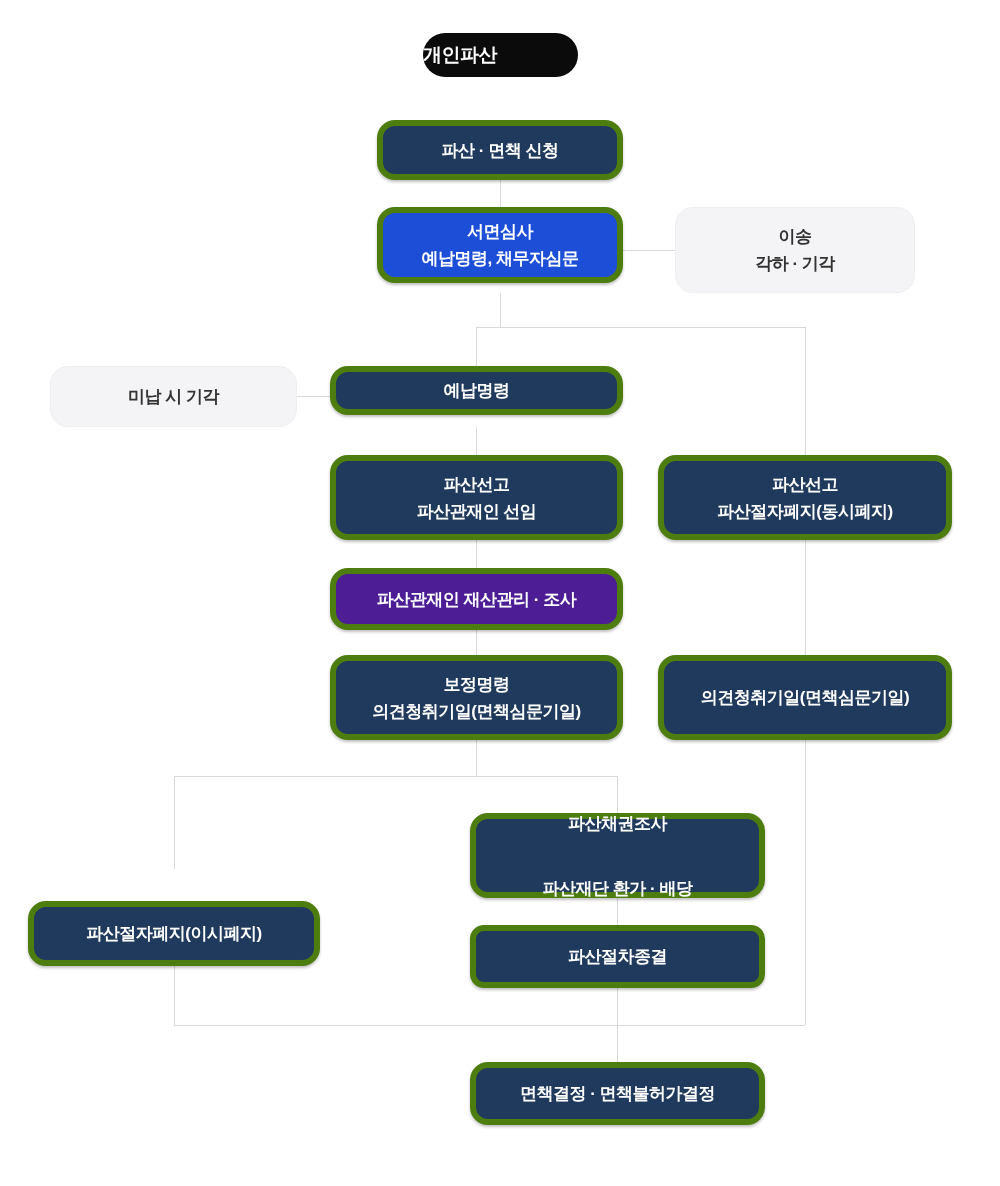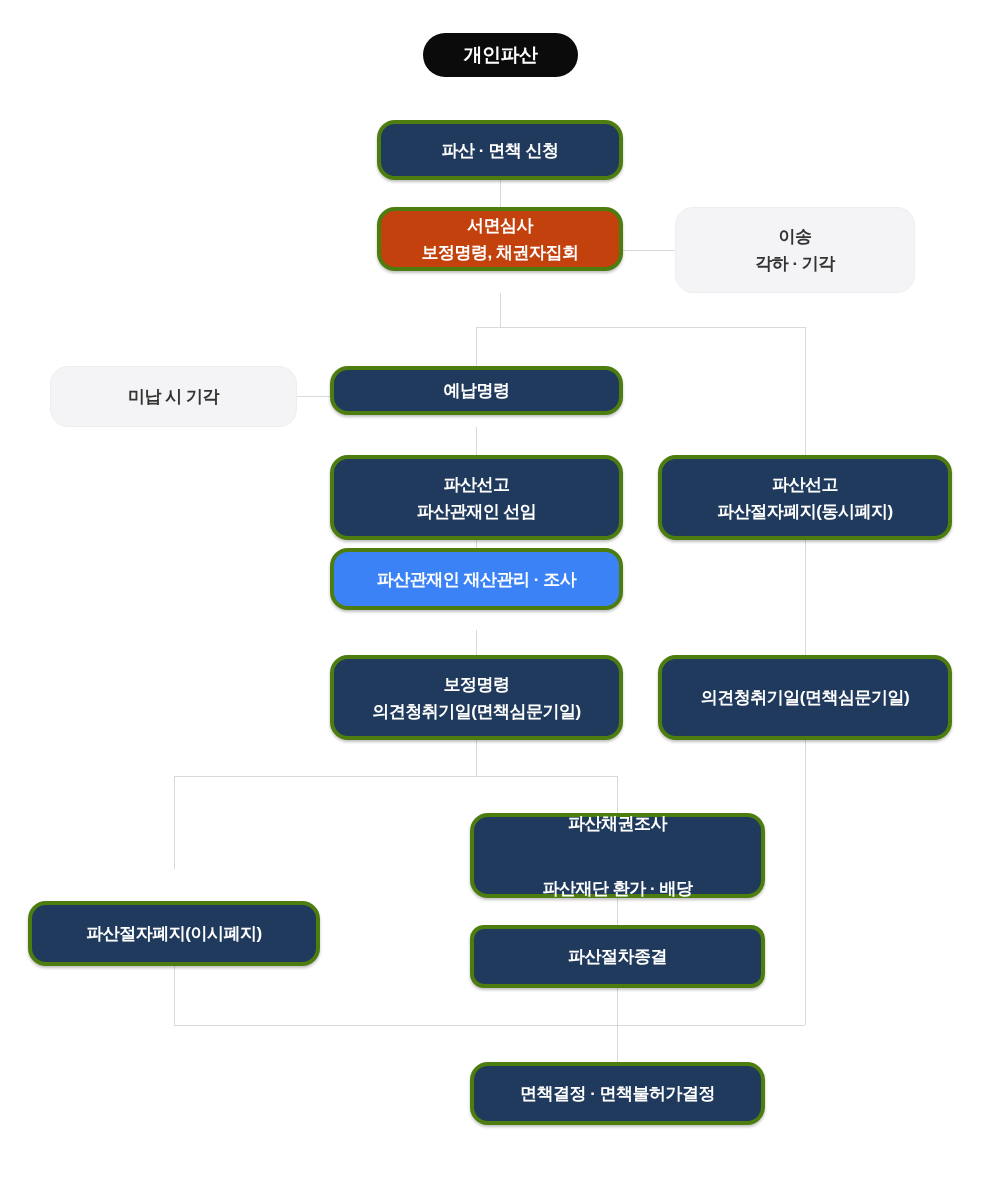--- a/index.html
+++ b/index.html
@@ -18,21 +18,20 @@
   .pill {
     position: absolute;
     left: 423px;
     top: 33px;
     width: 155px;
     height: 44px;
     background: #0b0b0b;
     border-radius: 24px;
     display: flex;
     align-items: center;
-    justify-content: center;
     z-index: 3;
   }
   .pill span {
     color: #ffffff;
     font-size: 19px;
     font-weight: 700;
     letter-spacing: -0.5px;
   }
   .node {
     position: absolute;
@@ -40,21 +39,21 @@
     display: flex;
     flex-direction: column;
     align-items: center;
     justify-content: center;
     z-index: 2;
     box-sizing: border-box;
     text-align: center;
   }
   .node.navy {
     background: #1f3a5c;
-    border: 4px solid #4d7c0f;
+    border: 6px solid #4d7c0f;
     box-shadow: 0 2px 3px rgba(0,0,0,0.25);
   }
   .node.navy .node-line {
     color: #ffffff;
   }
   .node.gray {
     background: #f4f4f6;
     border: 1px solid #eeeef1;
   }
   .node.gray .node-line {
@@ -96,43 +95,43 @@
     <div class="connector" style="left: 174px; top: 776px; width: 1px; height: 93px; background: rgb(217, 217, 217);"></div>
     <div class="connector" style="left: 617px; top: 776px; width: 1px; height: 37px; background: rgb(217, 217, 217);"></div>
     <div class="connector" style="left: 805px; top: 740px; width: 1px; height: 285px; background: rgb(217, 217, 217);"></div>
     <div class="connector" style="left: 617px; top: 898px; width: 1px; height: 27px; background: rgb(217, 217, 217);"></div>
     <div class="connector" style="left: 174px; top: 934px; width: 1px; height: 91px; background: rgb(217, 217, 217);"></div>
     <div class="connector" style="left: 174px; top: 1025px; width: 631px; height: 1px; background: rgb(217, 217, 217);"></div>
     <div class="connector" style="left: 617px; top: 988px; width: 1px; height: 74px; background: rgb(217, 217, 217);"></div>
     <div class="node navy" style="left: 377px; top: 120px; width: 246px; height: 60px; background: rgb(31, 58, 92);">
       <div class="node-line" style="color: rgb(255, 255, 255);">파산 · 면책 신청</div>
     </div>
-    <div class="node navy" style="left: 377px; top: 207px; width: 246px; height: 64px; background: #c2410c;">
+    <div class="node navy" style="left: 377px; top: 207px; width: 246px; height: 76px; background: #1d4ed8;">
       <div class="node-line" style="color: rgb(255, 255, 255);">서면심사</div>
-      <div class="node-line" style="color: rgb(255, 255, 255);">보정명령, 채권자집회</div>
+      <div class="node-line" style="color: rgb(255, 255, 255);">예납명령, 채무자심문</div>
     </div>
     <div class="node gray" style="left: 50px; top: 366px; width: 247px; height: 61px; background: rgb(244, 244, 246);">
       <div class="node-line" style="color: rgb(51, 51, 51);">미납 시 기각</div>
     </div>
     <div class="node gray" style="left: 675px; top: 207px; width: 240px; height: 86px; background: rgb(244, 244, 246);">
       <div class="node-line" style="color: rgb(51, 51, 51);">이송</div>
       <div class="node-line" style="color: rgb(51, 51, 51);">각하 · 기각</div>
     </div>
     <div class="node navy" style="left: 330px; top: 366px; width: 293px; height: 49px; background: rgb(31, 58, 92);">
       <div class="node-line" style="color: rgb(255, 255, 255);">예납명령</div>
     </div>
     <div class="node navy" style="left: 330px; top: 455px; width: 293px; height: 85px; background: rgb(31, 58, 92);">
       <div class="node-line" style="color: rgb(255, 255, 255);">파산선고</div>
       <div class="node-line" style="color: rgb(255, 255, 255);">파산관재인 선임</div>
     </div>
     <div class="node navy" style="left: 658px; top: 455px; width: 294px; height: 85px; background: rgb(31, 58, 92);">
       <div class="node-line" style="color: rgb(255, 255, 255);">파산선고</div>
       <div class="node-line" style="color: rgb(255, 255, 255);">파산절자폐지(동시폐지)</div>
     </div>
-    <div class="node navy" style="left: 330px; top: 548px; width: 293px; height: 62px; background: #3b82f6;">
+    <div class="node navy" style="left: 330px; top: 568px; width: 293px; height: 62px; background: #4c1d95;">
       <div class="node-line" style="color: rgb(255, 255, 255);">파산관재인 재산관리 · 조사</div>
     </div>
     <div class="node navy" style="left: 330px; top: 655px; width: 293px; height: 85px; background: rgb(31, 58, 92);">
       <div class="node-line" style="color: rgb(255, 255, 255);">보정명령</div>
       <div class="node-line" style="color: rgb(255, 255, 255);">의견청취기일(면책심문기일)</div>
     </div>
     <div class="node navy" style="left: 658px; top: 655px; width: 294px; height: 85px; background: rgb(31, 58, 92);">
       <div class="node-line" style="color: rgb(255, 255, 255);">의견청취기일(면책심문기일)</div>
     </div>
     <div class="node navy" style="left: 470px; top: 813px; width: 295px; height: 85px; background: rgb(31, 58, 92); gap: 38px;">

